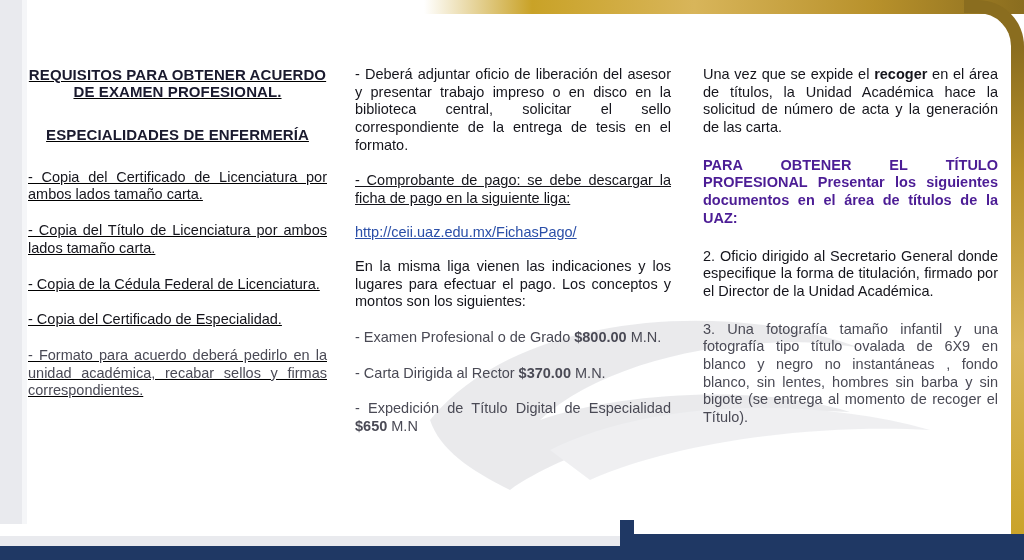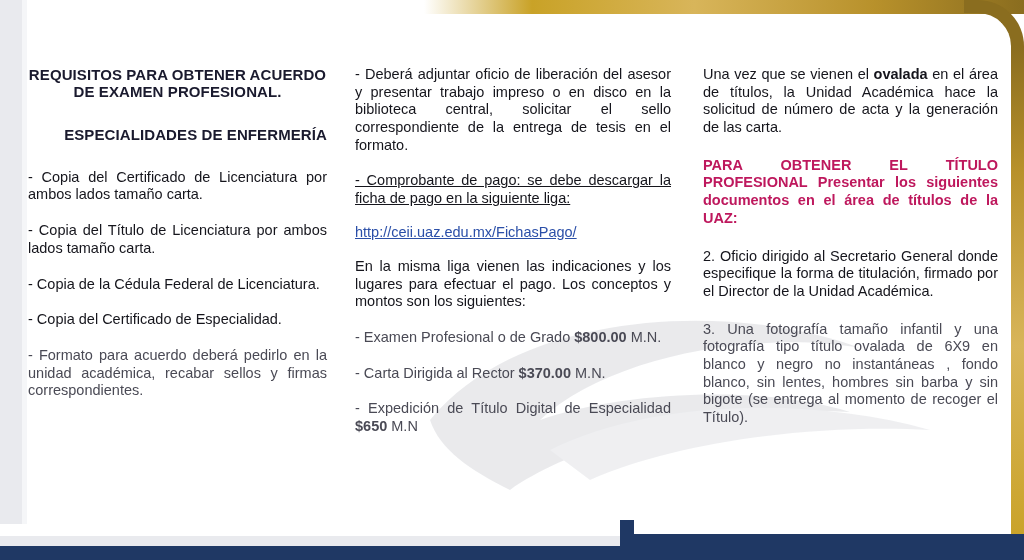--- a/index.html
+++ b/index.html
@@ -115,37 +115,36 @@
     top: 0;
     width: 1024px;
     height: 524px;
     display: flex;
     box-sizing: border-box;
     padding: 66px 0 0 0;
   }
   .col {
     box-sizing: border-box;
   }
-  .col-1 { width: 345px; padding: 0 18px 0 28px; }
+  .col-1 { width: 345px; padding: 0 18px 0 28px; text-decoration: underline; }
   .col-2 { width: 340px; padding: 0 14px 0 10px; }
   .col-3 { width: 339px; padding: 0 26px 0 18px; }
 
   .heading {
     text-align: center;
     font-weight: bold;
     font-size: 15px;
     line-height: 1.15;
     color: #1a1a2e;
     margin: 0 0 14px 0;
     letter-spacing: 0.1px;
   }
   .heading.second {
     margin-top: 25px;
     margin-bottom: 26px;
-    text-align: right;
   }
 
   .para {
     font-size: 14.5px;
     line-height: 1.22;
     color: #15151c;
     margin: 0 0 18px 0;
     text-align: justify;
   }
   .para.faded {
@@ -163,21 +162,21 @@
     color: #2b4fa8;
     text-decoration: underline;
     font-size: 14.5px;
     margin: 2px 0 18px 0;
     word-break: break-all;
   }
   .subhead {
     font-size: 14.5px;
     font-weight: bold;
     line-height: 1.22;
-    color: #be185d;
+    color: #4c1d95;
     margin: 0 0 20px 0;
     text-align: justify;
   }
   .col-3 .para { margin-bottom: 20px; }
 </style>
 </head>
 <body>
 
 <div class="slide">
 
@@ -218,21 +217,21 @@
 
 
       <p class="para faded"><span>- Examen Profesional o de Grado </span><b>$800.00</b><span> M.N.</span></p>
 
       <p class="para faded"><span>- Carta Dirigida al Rector </span><b>$370.00</b><span> M.N.</span></p>
 
       <p class="para faded"><span>- Expedición de Título Digital de Especialidad </span><b>$650</b><span> M.N</span></p>
     </div>
 
     <div class="col col-3">
-      <p class="para"><span>Una vez que se vienen el </span><b>ovalada</b><span> en el área de títulos, la Unidad Académica hace la solicitud de número de acta y la generación de las carta.</span></p>
+      <p class="para"><span>Una vez que se expide el </span><b>recoger</b><span> en el área de títulos, la Unidad Académica hace la solicitud de número de acta y la generación de las carta.</span></p>
 
       <p class="subhead">PARA OBTENER EL TÍTULO PROFESIONAL Presentar los siguientes documentos en el área de títulos de la UAZ:</p>
 
       <p class="para">2. Oficio dirigido al Secretario General donde especifique la forma de titulación, firmado por el Director de la Unidad Académica.</p>
       <p class="para faded">3. Una fotografía tamaño infantil y una fotografía tipo título ovalada de 6X9 en blanco y negro no instantáneas , fondo blanco, sin lentes, hombres sin barba y sin bigote (se entrega al momento de recoger el Título).</p>
     </div>
 
   </div>
 </div>
 

